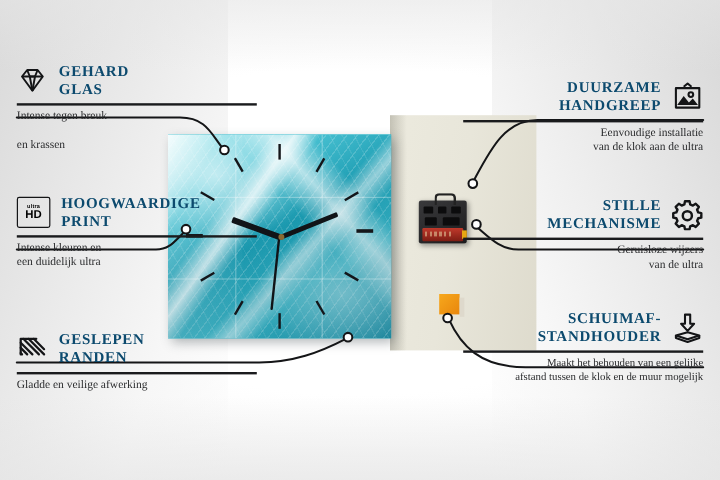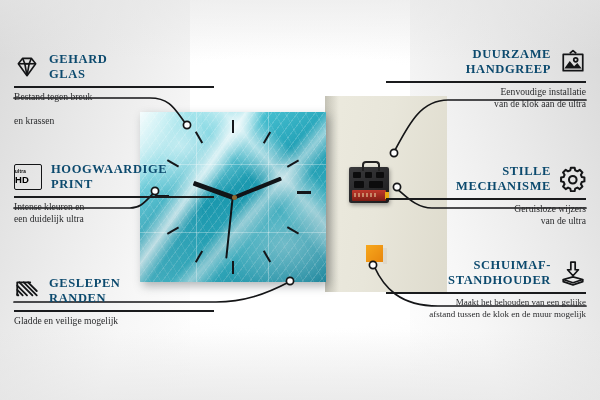--- a/index.html
+++ b/index.html
@@ -87,21 +87,21 @@
   .blk-title{font-weight:bold;font-size:12.5px;line-height:15px;color:#0c4a6e;
     letter-spacing:.6px;text-transform:uppercase;}
   .block.right .blk-title{text-align:right;}
   .rule{height:1.6px;background:#1a1b1d;margin-top:4px;}
   .blk-desc{font-size:9.6px;line-height:11.6px;color:#2a2b2d;margin-top:3.5px;}
   .block.right .blk-desc{text-align:right;}
   .icon{width:26px;height:26px;flex:0 0 26px;color:#141517;}
   .icon svg{display:block;width:26px;height:26px;}
 
   .hdicon{width:26px;height:24px;flex:0 0 26px;border:1.8px solid #141517;border-radius:2px;
-    display:flex;flex-direction:column;align-items:flex-start;justify-content:center;line-height:1;}
+    display:flex;flex-direction:column;align-items:center;justify-content:center;line-height:1;}
   .hdicon .u{font-family:"Liberation Sans",sans-serif;font-size:4.6px;font-weight:bold;letter-spacing:.2px;}
   .hdicon .h{font-family:"Liberation Sans",sans-serif;font-size:9.5px;font-weight:bold;letter-spacing:.2px;}
 
   
   .wires{position:absolute;inset:0;pointer-events:none;}
 </style>
 </head>
 <body>
 
 <div id="stage">
@@ -189,21 +189,21 @@
             <path d="M16 4 L14 9 L12 20"></path>
             <path d="M10 9 H14"></path>
         </svg>
       </span>
       <div>
         <div class="blk-title">GEHARD</div>
         <div class="blk-title">GLAS</div>
       </div>
     </div>
     <div class="rule"></div>
-    <div class="blk-desc">Bestand tegen breuk</div>
+    <div class="blk-desc">Intense tegen breuk</div>
     <div class="blk-desc" style="margin-top:12px">en krassen</div>
   </div>
 
   <div class="block left" style="left:14px;top:162px;">
     <div class="blk-head">
       <span class="hdicon">
         <span class="u">ultra</span>
         <span class="h">HD</span>
       </span>
       <div>
@@ -226,24 +226,24 @@
             <path d="M3 15 L4 16"></path>
           <path d="M5 4 L17 16 M9 4 L21 16 M13 4 L21 12"></path>
         </svg>
       </span>
       <div>
         <div class="blk-title">GESLEPEN</div>
         <div class="blk-title">RANDEN</div>
       </div>
     </div>
     <div class="rule"></div>
-    <div class="blk-desc">Gladde en veilige mogelijk</div>
-  </div>
-
-  <div class="block right" style="left:386px;top:47px;">
+    <div class="blk-desc">Gladde en veilige afwerking</div>
+  </div>
+
+  <div class="block right" style="left:386px;top:66px;">
     <div class="blk-head right">
       <span class="icon">
         <svg viewBox="0 0 24 24" fill="none" stroke="currentColor" stroke-width="1.6" stroke-linejoin="round">
           <path d="M9 4 L12 1.5 L15 4"></path>
           <rect x="3" y="5" width="18" height="15"></rect>
           <circle cx="14.5" cy="10" r="1.8"></circle>
           <path d="M4 18 L9 11 L13 16 L16 13 L20 18 Z" fill="currentColor" stroke="none"></path>
         </svg>
       </span>
       <div style="flex:1">

